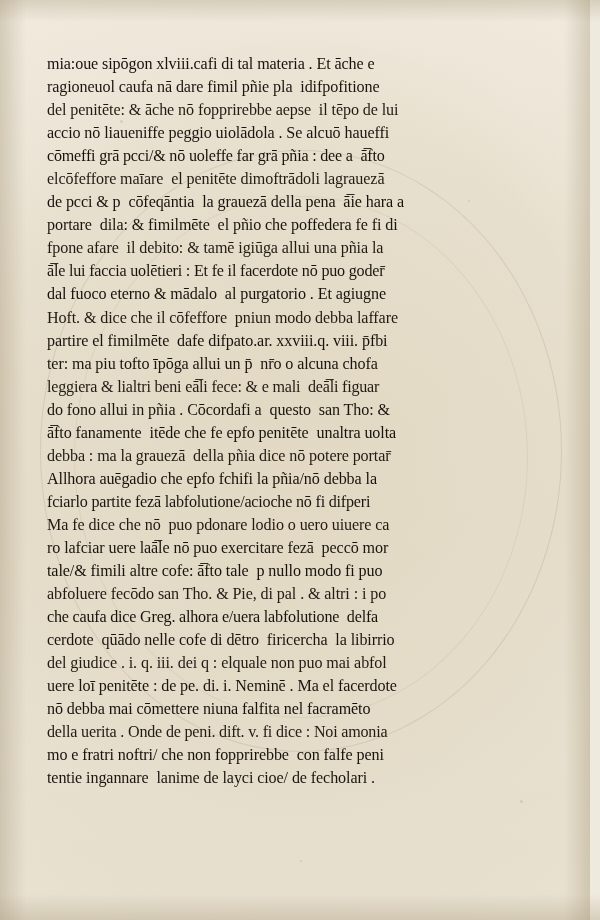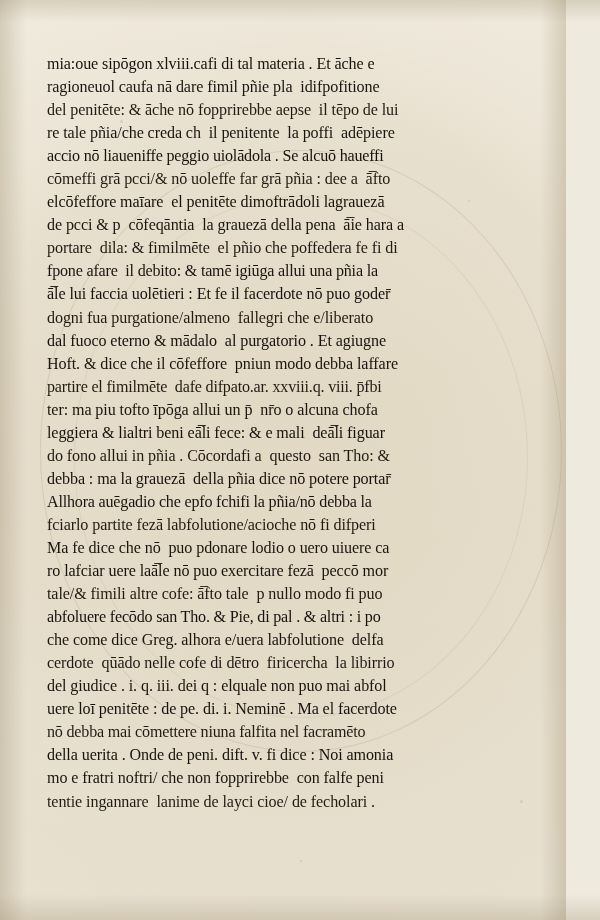--- a/index.html
+++ b/index.html
@@ -14,20 +14,21 @@
     overflow: hidden;
   }
   #page {
     position: relative;
     width: 566px;
     height: 920px;
     background:
       radial-gradient(ellipse 520px 560px at 300px 430px, rgba(225,214,190,0.55) 0%, rgba(225,214,190,0.28) 58%, rgba(225,214,190,0.0) 72%),
       radial-gradient(ellipse 700px 760px at 300px 460px, rgba(208,196,170,0.30) 0%, rgba(208,196,170,0.10) 60%, rgba(208,196,170,0) 78%),
       linear-gradient(180deg, #f2ece0 0%, #ece6d8 45%, #e9e2d2 100%);
+    padding-left: 24px;
   }
   
   .ring {
     position: absolute;
     border-radius: 50%;
     border: 1px solid rgba(176,160,128,0.30);
     pointer-events: none;
   }
   .ring.r1 { left: 40px;  top: 150px; width: 520px; height: 600px; }
   .ring.r2 { left: 74px;  top: 196px; width: 452px; height: 520px; border-color: rgba(176,160,128,0.18); }
@@ -75,43 +76,42 @@
   <div class="speck" style="left:120px; top:120px; width:3px; height:3px;"></div>
   <div class="speck" style="left:468px; top:200px; width:2px; height:2px;"></div>
   <div class="speck" style="left:90px; top:640px; width:2px; height:2px;"></div>
   <div class="speck" style="left:520px; top:800px; width:3px; height:3px;"></div>
   <div class="speck" style="left:300px; top:860px; width:2px; height:2px;"></div>
 
   <div id="text-block">
     <div class="line">mia:oue sipōgon xlviii.cafi di tal materia . Et āche e</div>
     <div class="line">ragioneuol caufa nā dare fimil pñie pla  idifpofitione</div>
     <div class="line">del penitēte: &amp; āche nō fopprirebbe aepse  il tēpo de lui</div>
-    <div class="line">re tale pñia/che creda ch  il penitente  la poffi  adēpiere</div>
     <div class="line">accio nō liaueniffe peggio uiolādola . Se alcuō haueffi</div>
     <div class="line">cōmeffi grā pcci/&amp; nō uoleffe far grā pñia : dee a  ā̅fto</div>
     <div class="line">elcōfeffore maīare  el penitēte dimoftrādoli lagrauezā</div>
     <div class="line">de pcci &amp; p  cōfeqāntia  la grauezā della pena  ā̅ie hara a</div>
     <div class="line">portare  dila: &amp; fimilmēte  el pñio che poffedera fe fi di</div>
     <div class="line">fpone afare  il debito: &amp; tamē igiūga allui una pñia la</div>
     <div class="line">ā̅le lui faccia uolētieri : Et fe il facerdote nō puo goder̄</div>
-    <div class="line">dogni fua purgatione/almeno  fallegri che e/liberato</div>
     <div class="line">dal fuoco eterno &amp; mādalo  al purgatorio . Et agiugne</div>
     <div class="line">Hoft. &amp; dice che il cōfeffore  pniun modo debba laffare</div>
     <div class="line">partire el fimilmēte  dafe difpato.ar. xxviii.q. viii. p̄fbi</div>
     <div class="line">ter: ma piu tofto īpōga allui un p̄  nr̄o o alcuna chofa</div>
     <div class="line">leggiera &amp; lialtri beni eā̅li fece: &amp; e mali  deā̅li figuar</div>
     <div class="line">do fono allui in pñia . Cōcordafi a  questo  san Tho: &amp;</div>
+    <div class="line">ā̅fto fanamente  itēde che fe epfo penitēte  unaltra uolta</div>
     <div class="line">debba : ma la grauezā  della pñia dice nō potere portar̄</div>
     <div class="line">Allhora auēgadio che epfo fchifi la pñia/nō debba la</div>
     <div class="line">fciarlo partite fezā labfolutione/acioche nō fi difperi</div>
     <div class="line">Ma fe dice che nō  puo pdonare lodio o uero uiuere ca</div>
     <div class="line">ro lafciar uere laā̅le nō puo exercitare fezā  peccō mor</div>
     <div class="line">tale/&amp; fimili altre cofe: ā̅fto tale  p nullo modo fi puo</div>
     <div class="line">abfoluere fecōdo san Tho. &amp; Pie, di pal . &amp; altri : i po</div>
-    <div class="line">che come dice Greg. alhora e/uera labfolutione  delfa</div>
+    <div class="line">che caufa dice Greg. alhora e/uera labfolutione  delfa</div>
     <div class="line">cerdote  qūādo nelle cofe di dētro  firicercha  la libirrio</div>
     <div class="line">del giudice . i. q. iii. dei q : elquale non puo mai abfol</div>
     <div class="line">uere loī penitēte : de pe. di. i. Neminē . Ma el facerdote</div>
     <div class="line">nō debba mai cōmettere niuna falfita nel facramēto</div>
     <div class="line">della uerita . Onde de peni. dift. v. fi dice : Noi amonia</div>
     <div class="line">mo e fratri noftri/ che non fopprirebbe  con falfe peni</div>
     <div class="line">tentie ingannare  lanime de layci cioe/ de fecholari .</div>
   </div>
 
   <div id="edge-shadow-l"></div>

